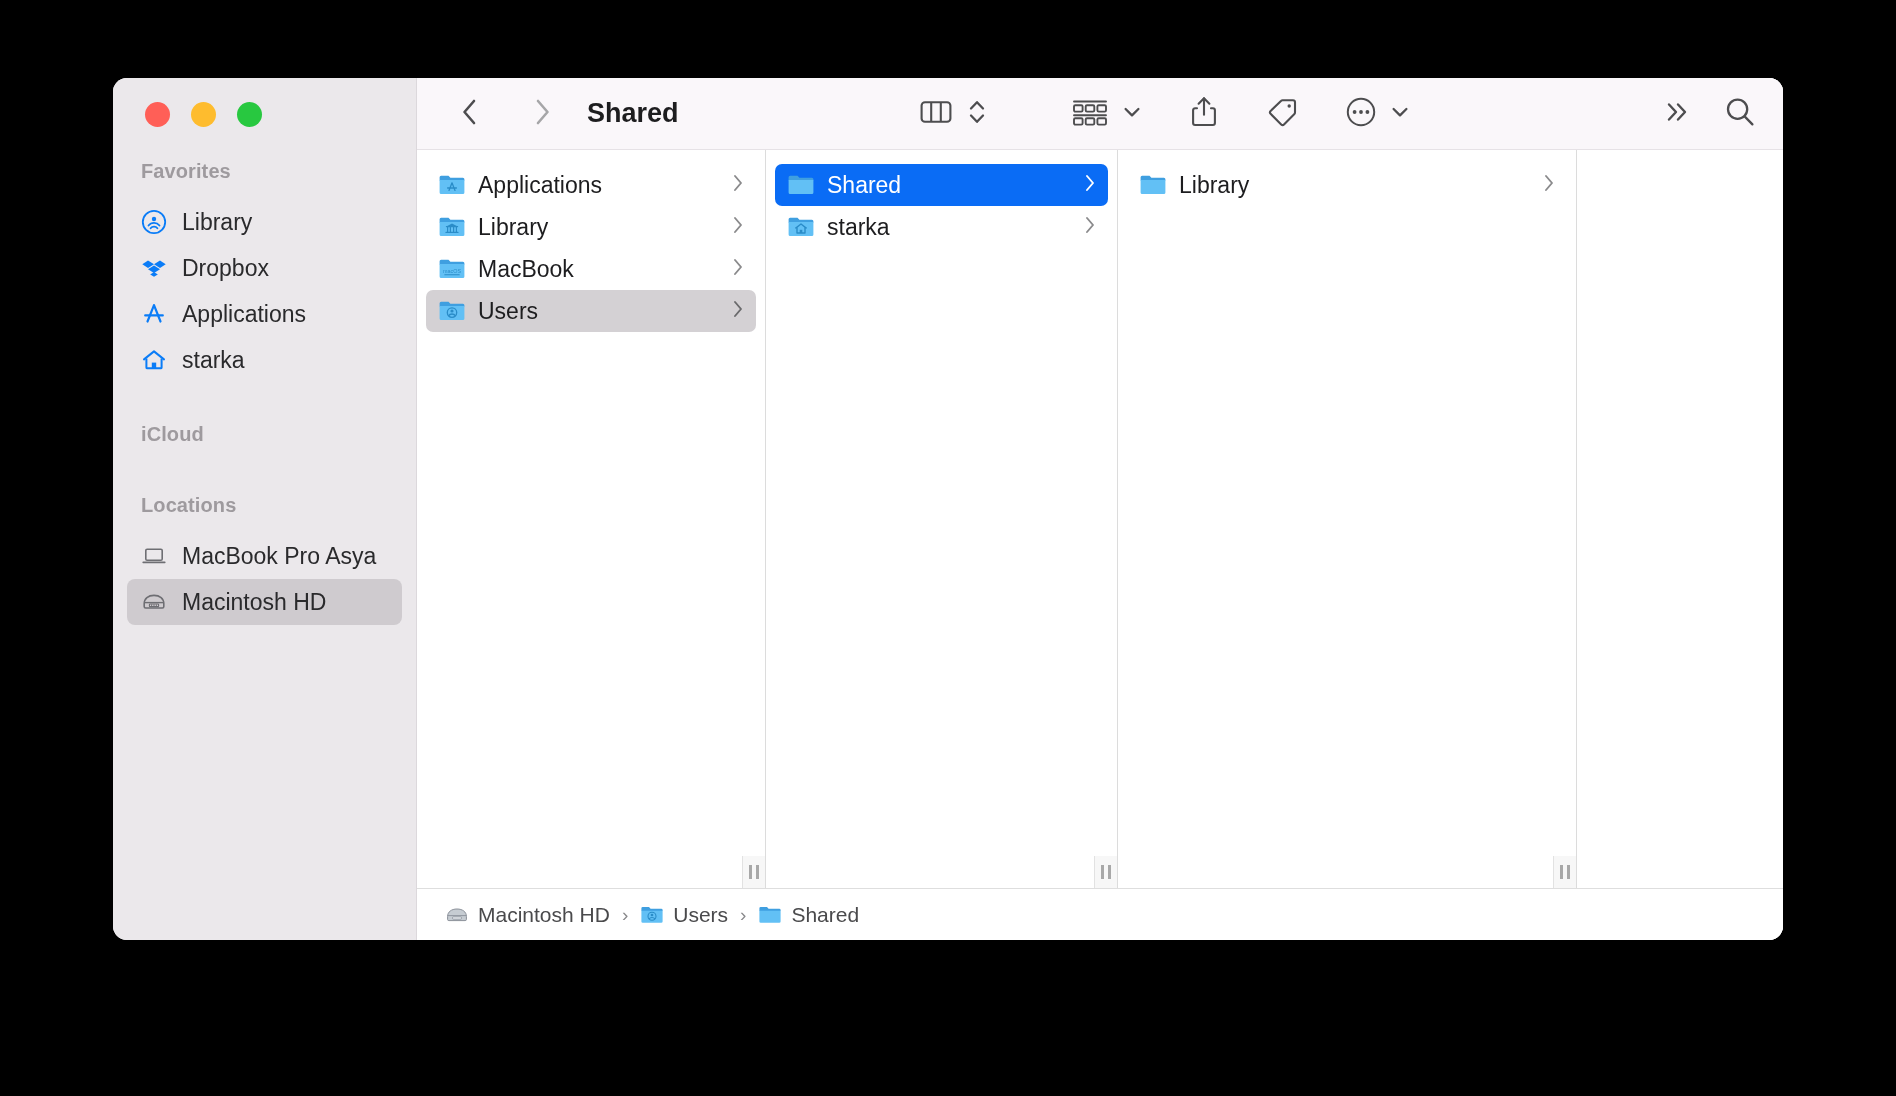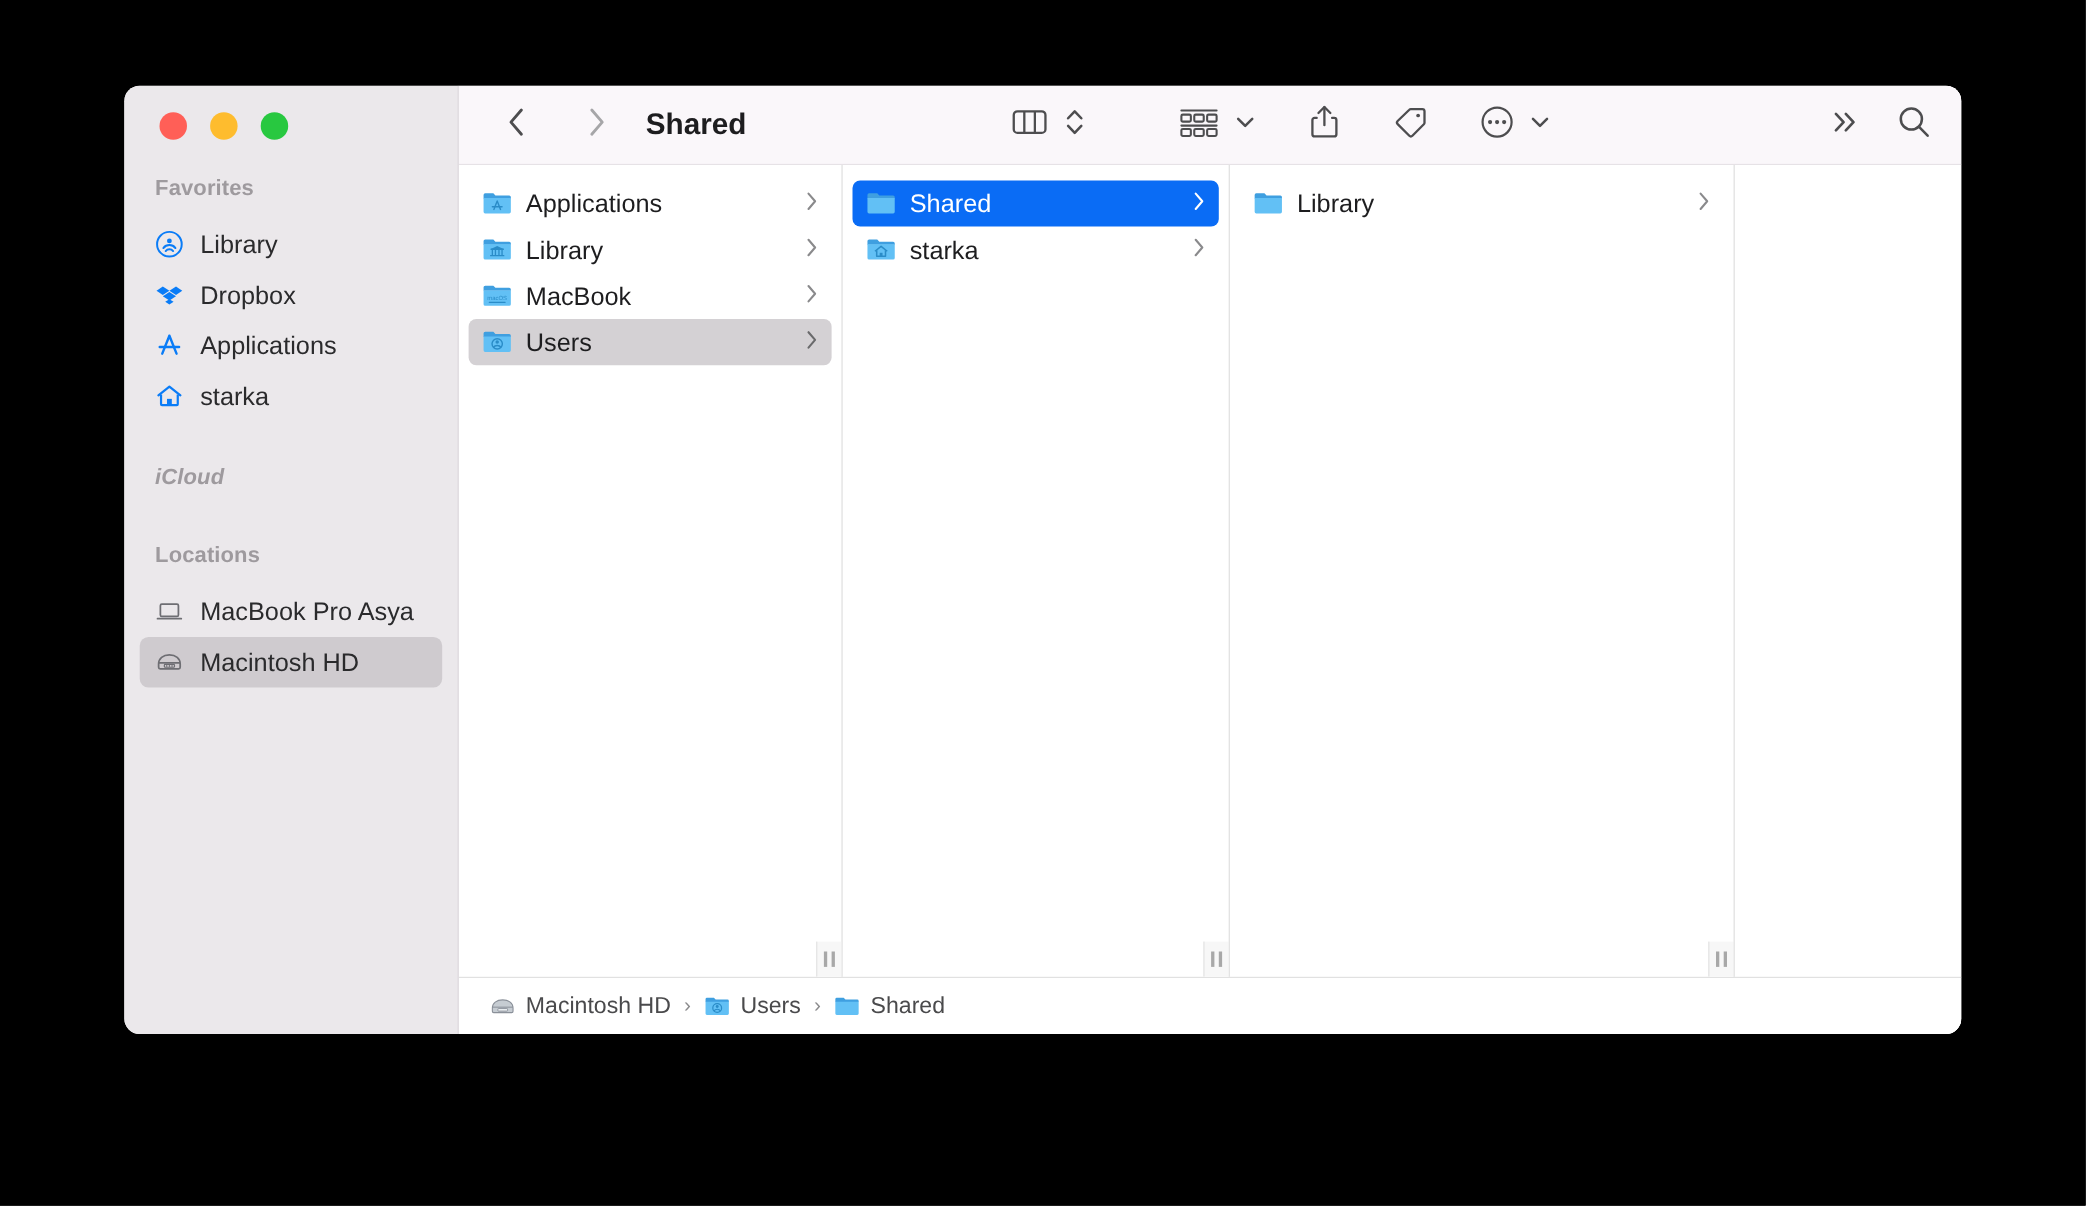--- a/index.html
+++ b/index.html
@@ -66,21 +66,21 @@
   .light.green  { background: #28c840; }
 
   .sb-section {
     font-size: 20px;
     font-weight: bold;
     color: #9e9a9e;
     padding: 0 0 0 28px;
     letter-spacing: 0.1px;
   }
   .sb-section.favorites { margin-top: 10px; margin-bottom: 16px; }
-  .sb-section.icloud    { margin-top: 40px; margin-bottom: 0px; font-style: italic; }
+  .sb-section.icloud    { margin-top: 40px; margin-bottom: 0px; }
   .sb-section.locations { margin-top: 48px; margin-bottom: 16px; }
 
   .sb-item {
     display: flex;
     align-items: center;
     gap: 15px;
     height: 46px;
     margin: 0 14px;
     padding-left: 14px;
     border-radius: 8px;

